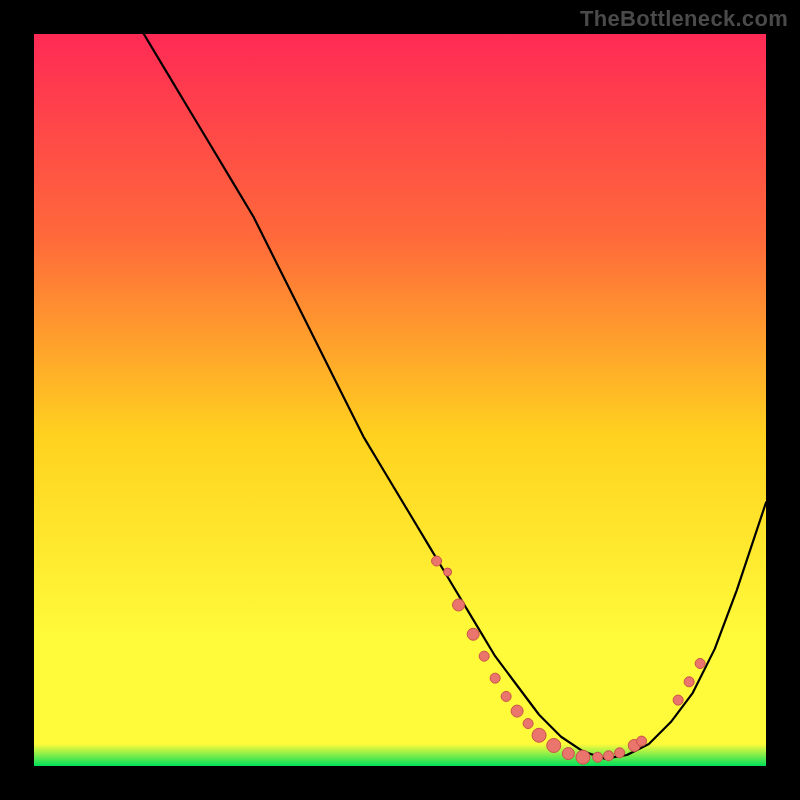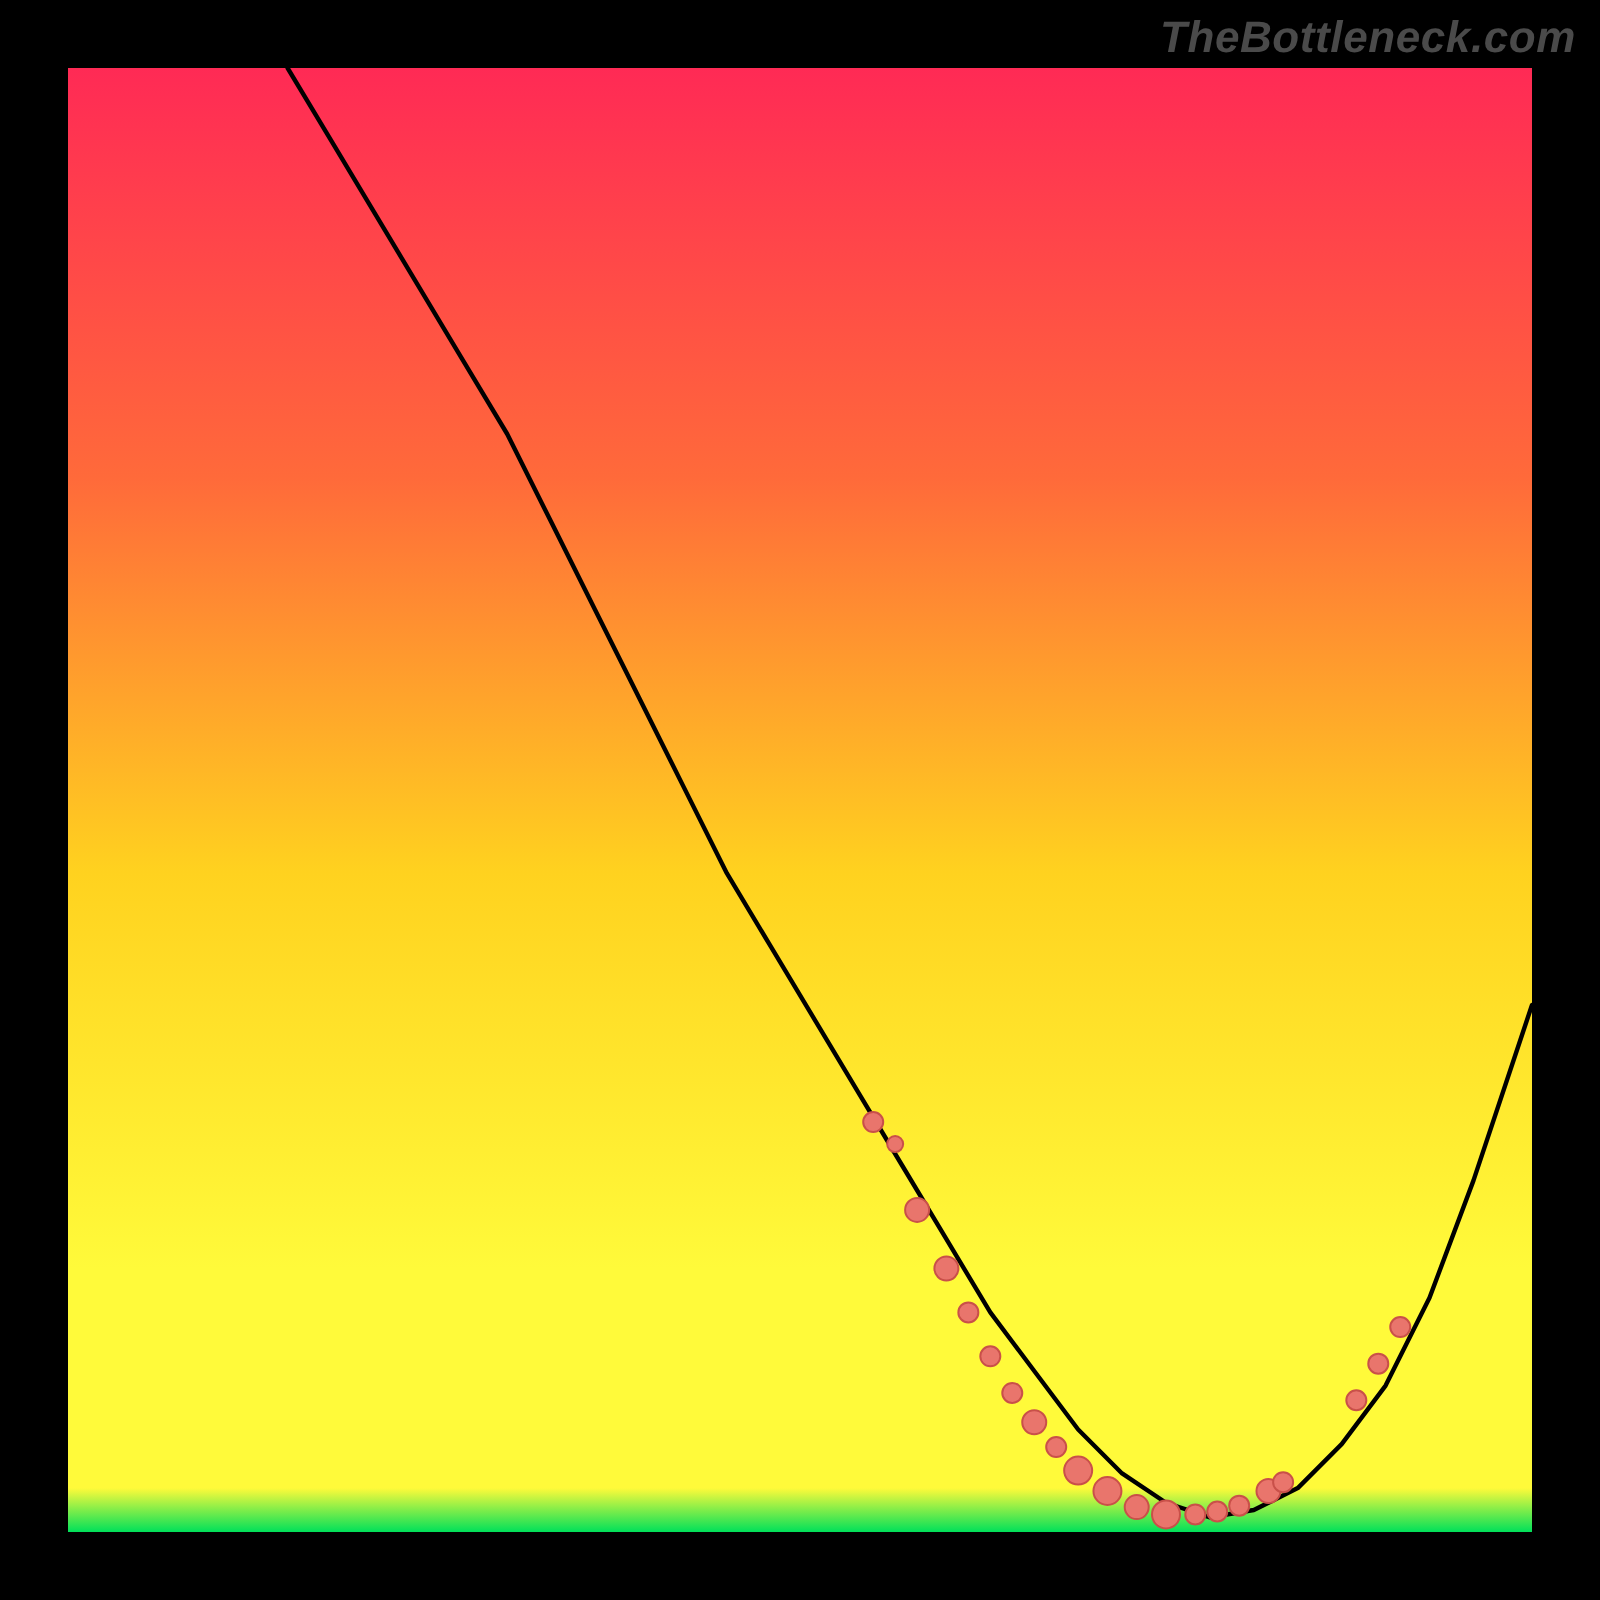--- a/index.html
+++ b/index.html
@@ -1,17 +1,17 @@
 <!DOCTYPE html>
 <html><head>
 <meta charset="utf-8">
 <style>
   * { margin: 0; padding: 0; box-sizing: border-box; }
   html, body { width: 800px; height: 800px; background: #000; overflow: hidden; font-family: Arial, Helvetica, sans-serif; }
-  .frame { position: relative; width: 800px; height: 800px; background: #000; font-style: italic; }
+  .frame { position: relative; width: 800px; height: 800px; background: #000; }
   .watermark { position: absolute; top: 6px; right: 12px; color: #4a4a4a; font-size: 22px; font-weight: 600; letter-spacing: 0.3px; }
   .plot { position: absolute; left: 34px; top: 34px; width: 732px; height: 732px; }
   .plot svg { display: block; }
 </style>
 </head>
 <body>
 <div class="frame">
   <div class="watermark">TheBottleneck.com</div>
   <div class="plot">
     <svg id="svg" width="732" height="732" viewBox="0 0 732 732">

